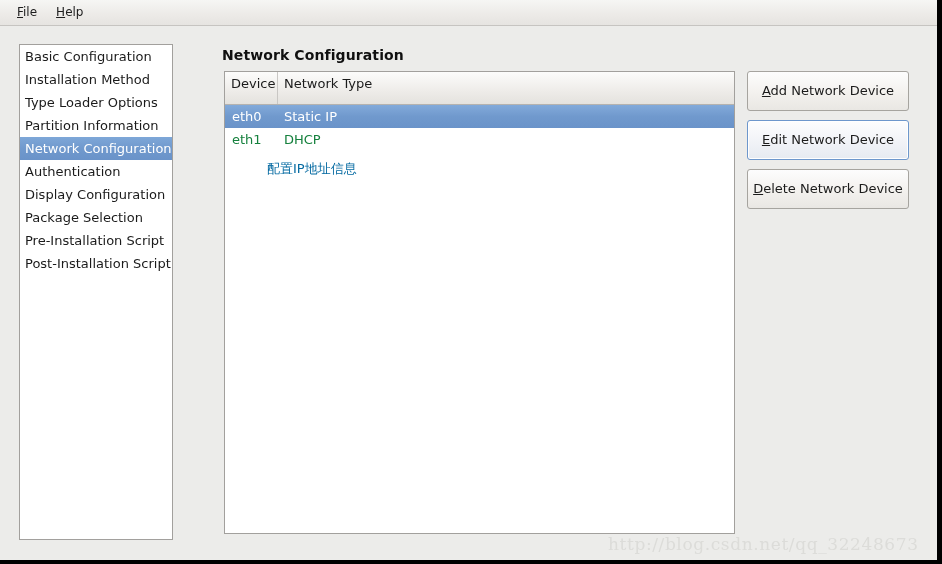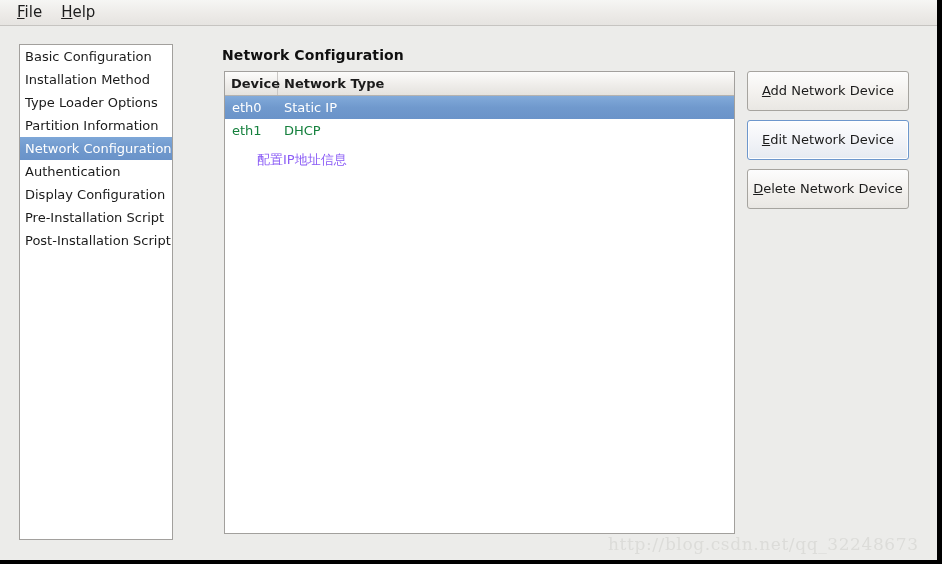--- a/index.html
+++ b/index.html
@@ -33,21 +33,21 @@
     width: 937px;
     height: 26px;
     background: linear-gradient(to bottom, #f6f6f4 0%, #eceae7 60%, #e6e4e1 100%);
     border-bottom: 1px solid #c6c4c1;
     display: flex;
     align-items: center;
     padding-left: 9px;
     box-sizing: border-box;
   }
   .menu-item {
-    font-size: 15px;
+    font-size: 12px;
     color: #1d1d1d;
     padding: 2px 9px 2px 8px;
     margin-right: 2px;
     line-height: 15px;
     cursor: default;
     white-space: nowrap;
   }
   .mnem {
     text-decoration: underline;
   }
@@ -97,25 +97,24 @@
     top: 71px;
     width: 511px;
     height: 463px;
     background: #ffffff;
     border: 1px solid #a2a09d;
     box-sizing: border-box;
     overflow: hidden;
   }
   #table-header {
     display: flex;
-    height: 24px;
+    height: 33px;
     background: linear-gradient(to bottom, #fcfcfb 0%, #efedea 55%, #e4e2de 100%);
     border-bottom: 1px solid #b4b2af;
     box-sizing: border-box;
-    font-weight: bold;
   }
   .th {
     font-size: 13px;
     color: #1b1b1b;
     line-height: 23px;
     padding-left: 6px;
     box-sizing: border-box;
     white-space: nowrap;
   }
   .th.col-device {
@@ -149,23 +148,23 @@
     width: 53px;
     padding-left: 7px;
   }
   .td.col-type {
     flex: 1;
     padding-left: 6px;
   }
 
   #annotation-note {
     margin-top: 9px;
-    padding-left: 32px;
-    font-size: 13px;
-    color: #8b5cf6;
+    padding-left: 42px;
+    font-size: 13px;
+    color: #0369a1;
     font-family: "DejaVu Sans", "Liberation Sans", sans-serif;
     white-space: nowrap;
   }
 
   
   #button-column {
     position: absolute;
     left: 747px;
     top: 71px;
     width: 162px;
@@ -222,20 +221,21 @@
   </div>
 
   <div id="sidebar">
     <div class="side-item">Basic Configuration</div>
     <div class="side-item">Installation Method</div>
     <div class="side-item">Type Loader Options</div>
     <div class="side-item">Partition Information</div>
     <div class="side-item selected">Network Configuration</div>
     <div class="side-item">Authentication</div>
     <div class="side-item">Display Configuration</div>
+    <div class="side-item">Package Selection</div>
     <div class="side-item">Pre-Installation Script</div>
     <div class="side-item">Post-Installation Script</div>
   </div>
 
   <div id="section-title">Network Configuration</div>
 
   <div id="table-panel">
     <div id="table-header">
       <div class="th col-device">Device</div>
       <div class="th col-type">Network Type</div>

